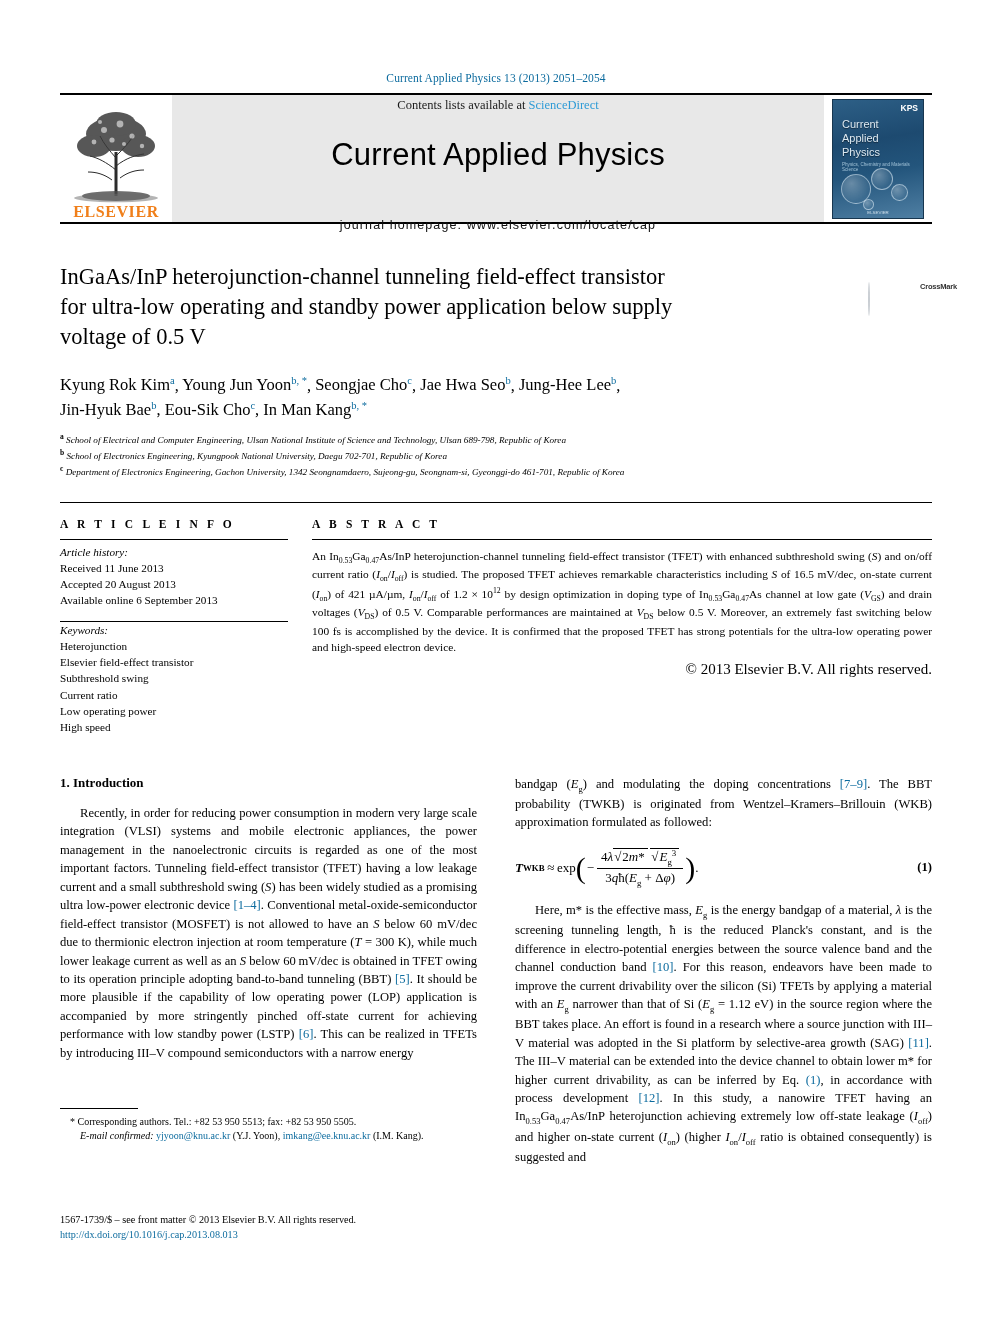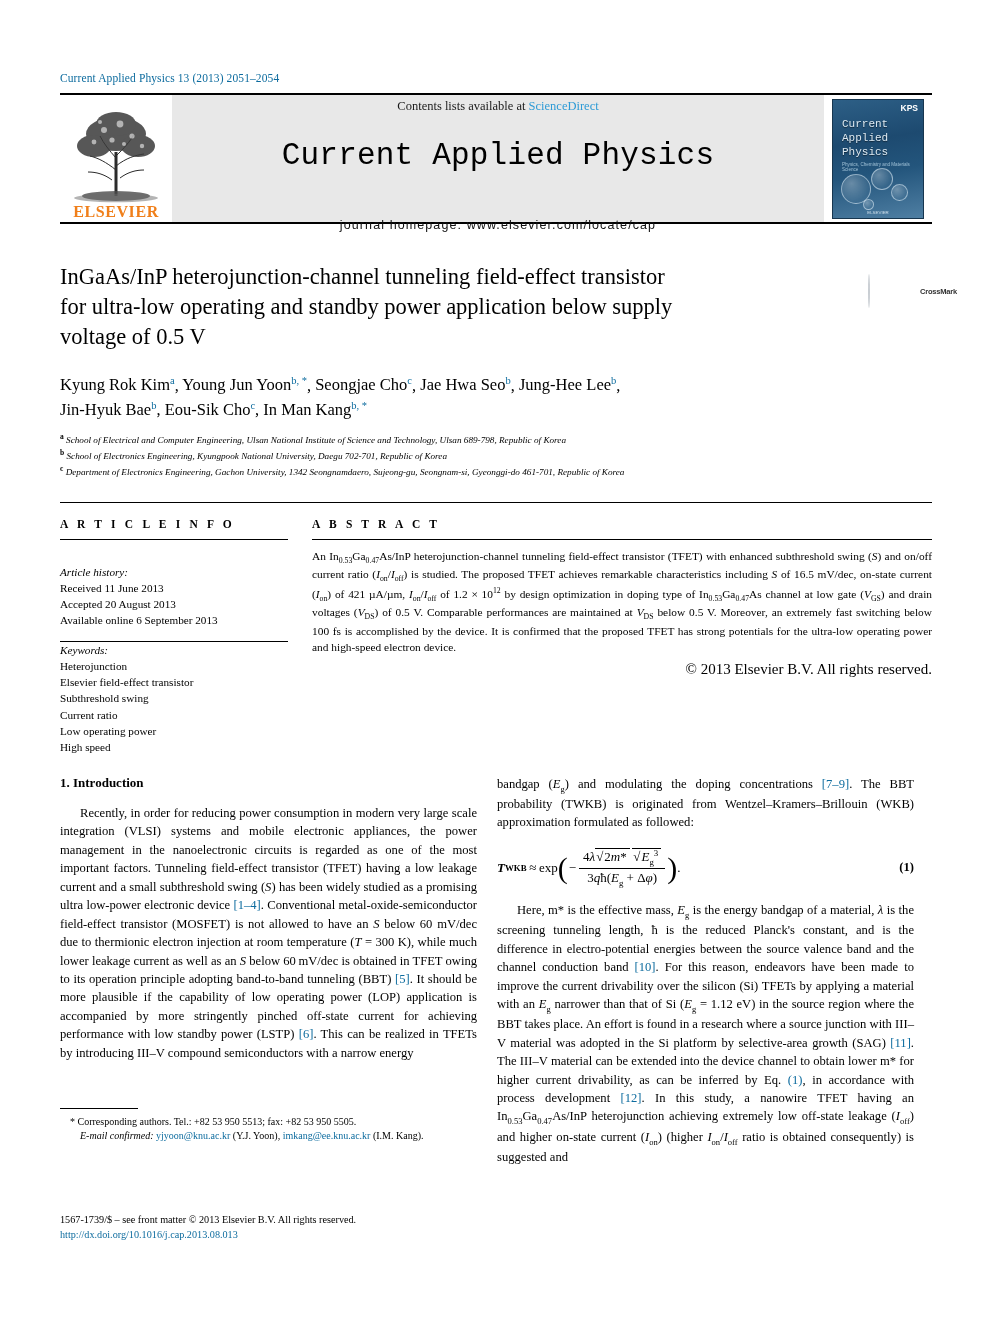--- a/index.html
+++ b/index.html
@@ -9,20 +9,21 @@
     background: #ffffff;
     font-family: "Liberation Serif", serif;
     color: #000000;
     position: relative;
     overflow: hidden;
   }
   .page { position: relative; width: 992px; height: 1323px; padding: 0 60px; }
 
   
   .runhead {
+    text-align: center;
     font-family: "Liberation Serif", serif;
     font-size: 11.5px;
     color: #0c6b9e;
     padding-top: 72px;
     letter-spacing: .1px;
   }
 
   
   .masthead {
     margin-top: 9px;
@@ -55,21 +56,21 @@
     align-items: center; justify-content: center;
     padding-top: 13px;
   }
   .contents-line { font-size: 12.5px; color: #1a1a1a; }
   .contents-line .sd { color: #2e9bd6; }
   .journal-title {
     font-size: 31px;
     margin-top: 24px;
     letter-spacing: .2px;
     color: #000;
-    font-family: Liberation Mono, monospace;
+    font-family: Liberation Sans, sans-serif;
   }
   .homepage {
     margin-top: 45px;
     font-size: 12.5px;
     letter-spacing: 1.1px;
     color: #111;
     font-family: "Liberation Sans", sans-serif;
   }
   .cover-wrap {
     width: 108px; flex: 0 0 108px;
@@ -82,21 +83,21 @@
     border: 1px solid #17364f;
   }
   .cover .kps {
     position: absolute; right: 5px; top: 3px;
     color: #fff; font-size: 8.5px; font-weight: bold;
     font-family: "Liberation Sans", sans-serif;
   }
   .cover .ctitle {
     position: absolute; left: 9px; top: 17px;
     color: #dce9f2; font-size: 11px; line-height: 1.28;
-    font-family: Liberation Mono, monospace;
+    font-family: Liberation Sans, sans-serif;
     text-shadow: 0 1px 1px rgba(0,0,0,.5);
   }
   .cover .csub {
     position: absolute; left: 9px; top: 62px;
     color: #9fc0d6; font-size: 4.6px;
     font-family: "Liberation Sans", sans-serif;
   }
   .cover .bub {
     position: absolute; border-radius: 50%;
     border: 1px solid rgba(225,240,250,.55);
@@ -116,23 +117,23 @@
   .title-block { margin-top: 38px; position: relative; padding-right: 70px; }
   h1.paper-title {
     font-size: 22.5px;
     font-weight: normal;
     line-height: 1.33;
     margin: 0;
     font-family: "Liberation Serif", serif;
     letter-spacing: 0;
   }
   .crossmark {
-    position: absolute; right: 0; top: 8px;
+    position: absolute; right: 0; top: 20px;
     width: 64px; height: 42px;
-    display: flex; align-items: center; gap: 47px;
+    display: flex;  gap: 47px;
   }
   .cm-badge {
     width: 34px; height: 34px; border-radius: 50%;
     background: #fff; border: 1.5px solid #c9ced3;
     position: relative; overflow: hidden;
     box-shadow: inset 0 0 0 3px #fff;
   }
   .cm-badge:before {
     content:""; position: absolute; left: 9px; top: 2px;
     width: 15px; height: 22px;
@@ -176,35 +177,35 @@
   }
   .col-info { width: 252px; flex: 0 0 252px; padding-right: 24px; }
   .col-abs { flex: 1 1 auto; }
   .sec-label {
     font-family: "Liberation Serif", serif;
     font-size: 11.5px; font-weight: bold;
     letter-spacing: 3.2px;
   }
   .rule { border-top: 1.3px solid #000; margin-top: 9px; }
   .hist, .kw { font-size: 11.2px; line-height: 1.44; }
-  .hist { margin-top: 24px; }
+  .hist { margin-top: 4px; }
   .hist .lead, .kw .lead { font-style: italic; }
   .kwblock { margin-top: 13px; border-top: 1.3px solid #000; }
   .abs-body {
     margin-top: 8px;
     font-size: 11.4px;
     line-height: 1.46;
     text-align: justify;
   }
   .abs-copy { margin-top: 5px; text-align: right; font-size: 15px; }
 
   
   .body-cols {
     position: absolute; left: 60px; right: 60px; top: 775px;
-    display: flex; gap: 20px;
+    display: flex; gap: 38px;
   }
   .bcol { width: 417px; flex: 0 0 417px; }
   h2.sec {
     font-size: 13px; font-weight: bold; margin: 0 0 13px 0;
     font-family: "Liberation Serif", serif;
   }
   p.par {
     margin: 0; font-size: 12.6px; line-height: 1.465;
     text-align: justify; text-indent: 20px;
     font-family: "Liberation Serif", serif;

